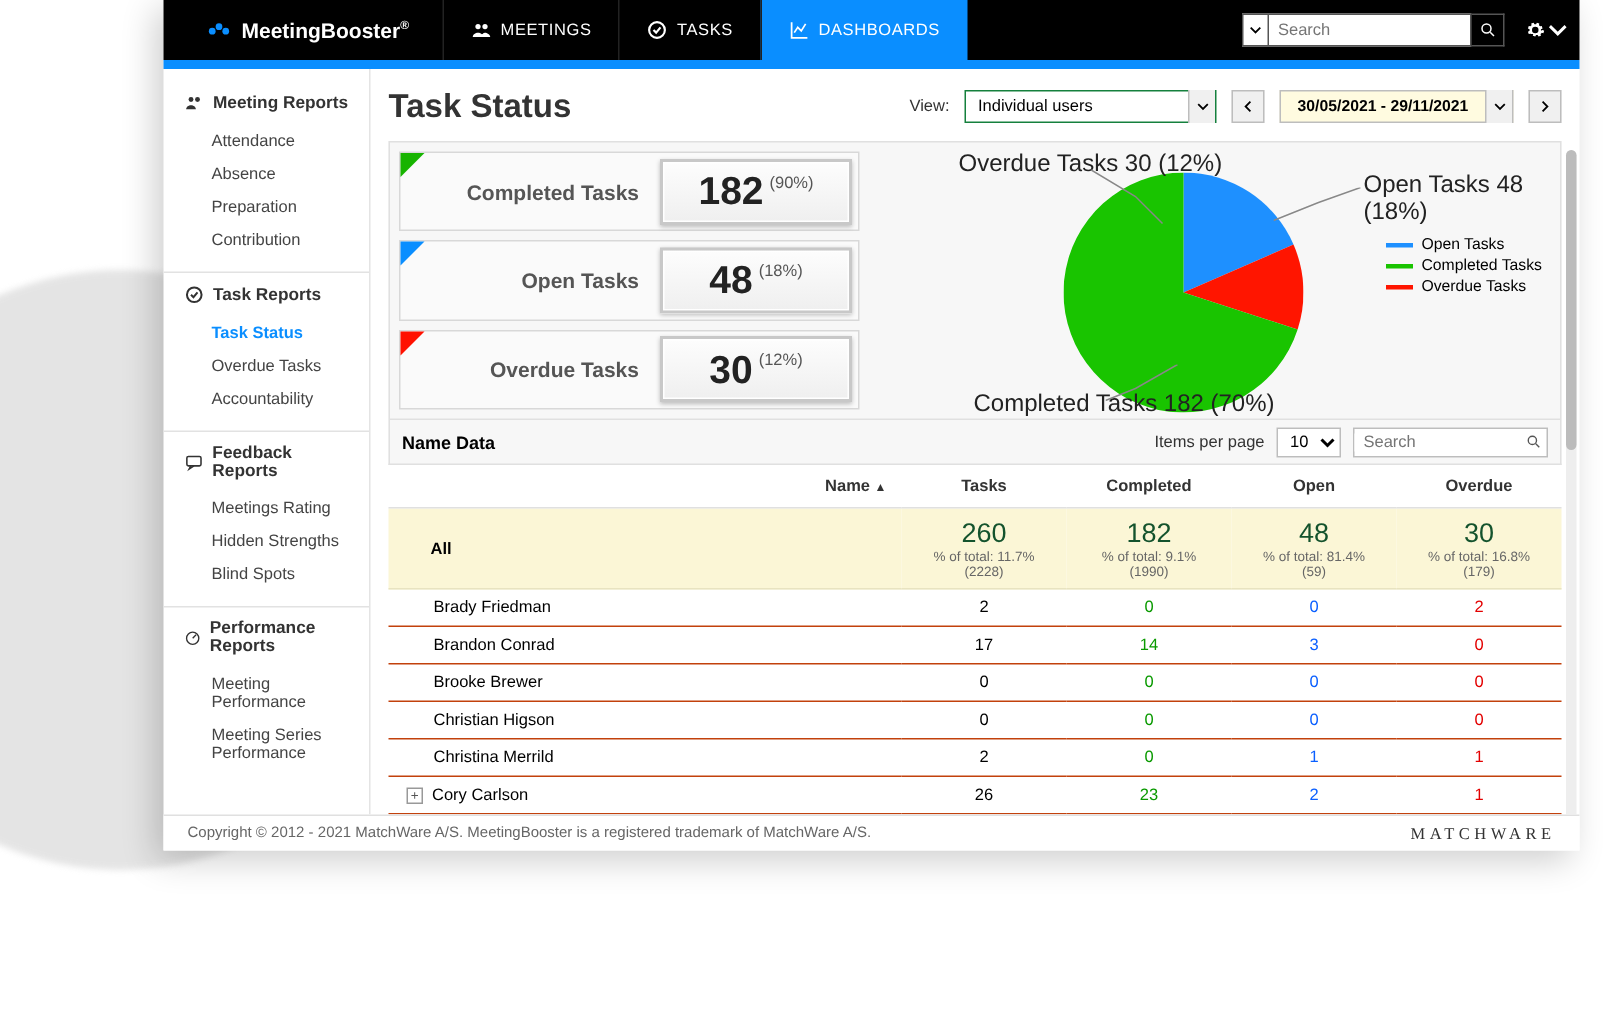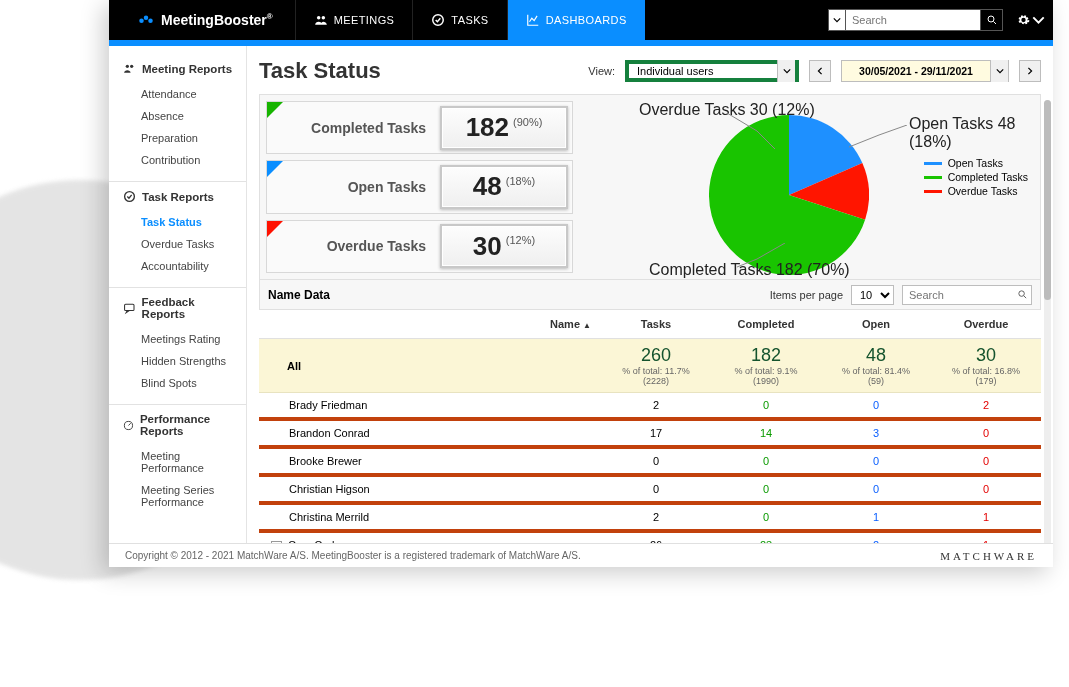--- a/index.html
+++ b/index.html
@@ -34,28 +34,28 @@
   .sbHead svg{ width:13px; height:13px; }
   .sbItem { padding:5px 0 5px 18px; color:#444; cursor:pointer; }
   .sbItem.active { color:#0a8eff; font-weight:700; }
   .sbDivider { height:1px; background:#e2e2e2; margin:10px -8px 8px -14px; }
 
   
   .main { flex:1; padding:8px 12px 0 12px; overflow:hidden; position:relative; }
   .titlerow { display:flex; align-items:center; gap:10px; padding:4px 0 10px; }
   .pgtitle { font-size:22px; font-weight:700; color:#333; flex:1; }
   .viewlbl { font-size:11px; color:#333; }
-  .viewsel { border:4px solid #15803d; background:#fff; height:22px; display:flex; align-items:center; }
+  .viewsel { border:1px solid #15803d; background:#fff; height:22px; display:flex; align-items:center; }
   .viewsel span { padding:0 8px; font-size:11px; width:148px; }
   .dropbtn { width:18px; height:22px; border-left:1px solid #bdbdbd; display:flex; align-items:center; justify-content:center; background:#f0f0f0; }
   .dropbtn svg{width:8px;height:8px;}
   .navArrow { width:22px; height:22px; border:1px solid #bdbdbd; background:#f0f0f0; display:flex; align-items:center; justify-content:center; cursor:pointer; }
   .navArrow svg{width:8px;height:8px;}
   .daterange { height:22px; border:1px solid #bdbdbd; background:#fffbe0; display:flex; align-items:center; }
-  .daterange span { padding:0 8px; font-size:10.5px; font-weight:700; width:148px; text-align:center; }
+  .daterange span { padding:0 8px; font-size:10.5px; font-weight:700; width:136px; text-align:center; }
 
   .dashrow { display:flex; border:1px solid #e0e0e0; background:#f7f7f7; height:186px; }
   .cards { width:319px; padding:6px 6px; display:flex; flex-direction:column; gap:6px; }
   .card { flex:1; border:1px solid #d8d8d8; background:#fafafa; display:flex; align-items:center; position:relative; }
   .corner { position:absolute; left:0; top:0; width:0; height:0; border-style:solid; border-width:16px 16px 0 0; }
   .cGreen{ border-color:#17b400 transparent transparent transparent; }
   .cBlue { border-color:#0a8eff transparent transparent transparent; }
   .cRed  { border-color:#ff1100 transparent transparent transparent; }
   .cardLabel { flex:1; text-align:right; padding-right:14px; font-size:14px; font-weight:700; color:#555; }
   .cardVal { width:128px; height:44px; margin-right:4px; border:2px solid #c8c8c8; background:linear-gradient(#fdfdfd,#efefef); display:flex; align-items:center; justify-content:center; gap:4px; box-shadow: inset 0 0 0 1px #fff, 0 1px 3px rgba(0,0,0,.25); }
@@ -79,21 +79,21 @@
 
   table.tbl { width:100%; border-collapse:collapse; font-size:11px; }
   .tbl thead th { text-align:right; font-weight:700; color:#333; padding:8px 10px; border-bottom:1px solid #e0e0e0; }
   .tbl thead th:first-child { padding-left:20px; }
   .tbl thead th:not(:first-child){ text-align:center; width:110px;}
   .sumrow td { background:#fbf6d6; border-bottom:1px solid #e8e3c0; padding:6px 10px; vertical-align:middle; }
   .sumrow td:first-child{ font-weight:700; padding-left:28px;}
   .sumcell { text-align:center; }
   .sumcell .big{ font-size:18px; color:#14532d; }
   .sumcell .s1{ font-size:9px; color:#666; }
-  .tbl tbody tr.data td { padding:6px 10px; border-bottom:4px solid #c2410c; }
+  .tbl tbody tr.data td { padding:6px 10px; border-bottom:1px solid #c2410c; }
   .tbl tbody tr.data td:first-child{ padding-left:30px; }
   .tbl tbody tr.data td:not(:first-child){ text-align:center; width:110px;}
   .c-green{color:#0a9a00;} .c-blue{color:#0a5fff;} .c-red{color:#e30000;}
   .exp{ display:inline-flex; width:11px;height:11px;border:1px solid #999; align-items:center;justify-content:center; font-size:9px; color:#555; margin-right:6px; margin-left:-18px; cursor:pointer;}
 
   .footer { position:absolute; left:0; right:0; bottom:0; height:24px; border-top:1px solid #e0e0e0; display:flex; align-items:center; padding:0 16px; font-size:10px; color:#666; background:#fff;}
   .footer .sp{flex:1;}
   .footer .mw{ font-family: "Times New Roman", serif; letter-spacing:3px; font-size:11px; color:#333; }
 
   .vscroll { position:absolute; right:2px; top:54px; width:7px; height:500px; background:#eee; border-radius:4px;}

